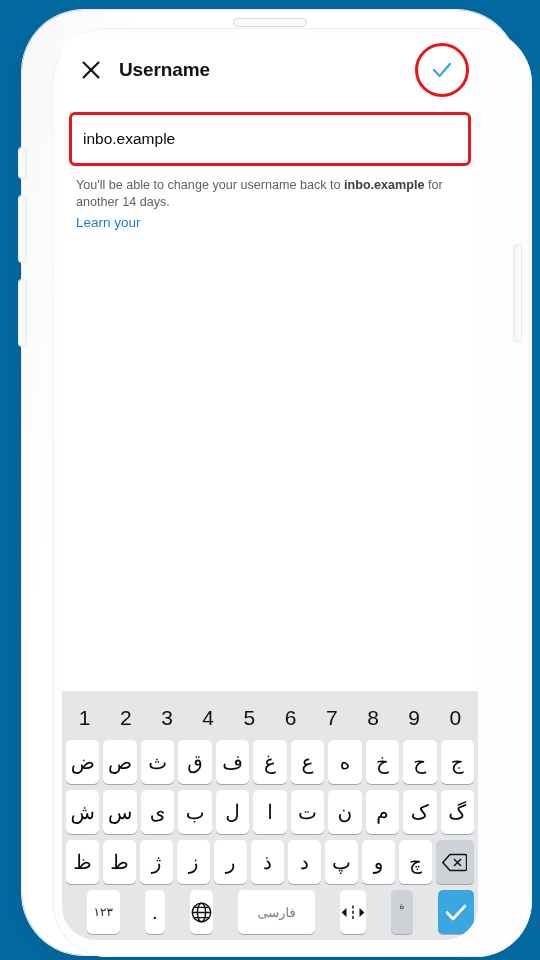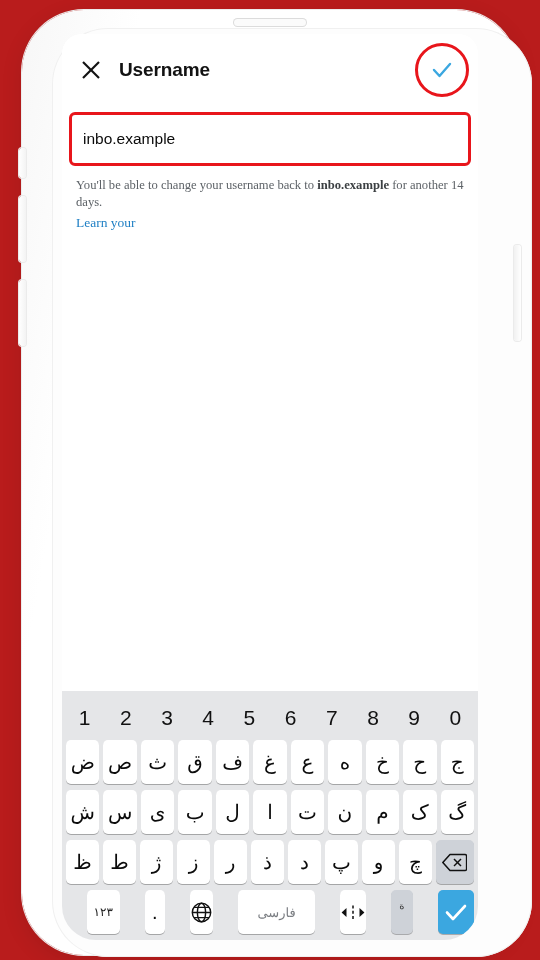--- a/index.html
+++ b/index.html
@@ -2,21 +2,21 @@
 <html><head>
 <meta charset="utf-8">
 <style>
   * { box-sizing: border-box; margin: 0; padding: 0; }
   html, body {
     width: 540px; height: 960px;
     background: #ffffff;
     font-family: "Liberation Sans", sans-serif;
     overflow: hidden;
   }
-  #stage { position: relative; width: 540px; height: 960px; background: #b91c1c; }
+  #stage { position: relative; width: 540px; height: 960px; background: #0369a1; }
 
   
   .phone-body {
     position: absolute; left: 22px; top: 10px;
     width: 496px; height: 945px;
     background: linear-gradient(100deg,#f7f7f7 0%,#ffffff 18%,#ffffff 74%,#f2f2f2 100%);
     border-radius: 62px;
     box-shadow: 0 0 0 1px #ececec, 0 6px 22px rgba(0,0,0,.10);
   }
   .phone-inner-ring {
@@ -86,21 +86,20 @@
     display: flex; align-items: center;
     padding: 0 11px;
   }
   .username-value {
     font-size: 15.5px; color: #0a0a0a; line-height: 1;
   }
 
   
   .helper {
     padding: 11px 14px 0 14px;
-    font-family: Liberation Serif, serif;
   }
   .helper-text {
     font-size: 12.6px; line-height: 1.36; color: #5d6267;
   }
   .helper-text b { color: #3c4043; font-weight: bold; }
   .learn-more {
     display: inline-block; margin-top: 4px;
     font-size: 13.5px; color: #1e7fc4;
   }
 

